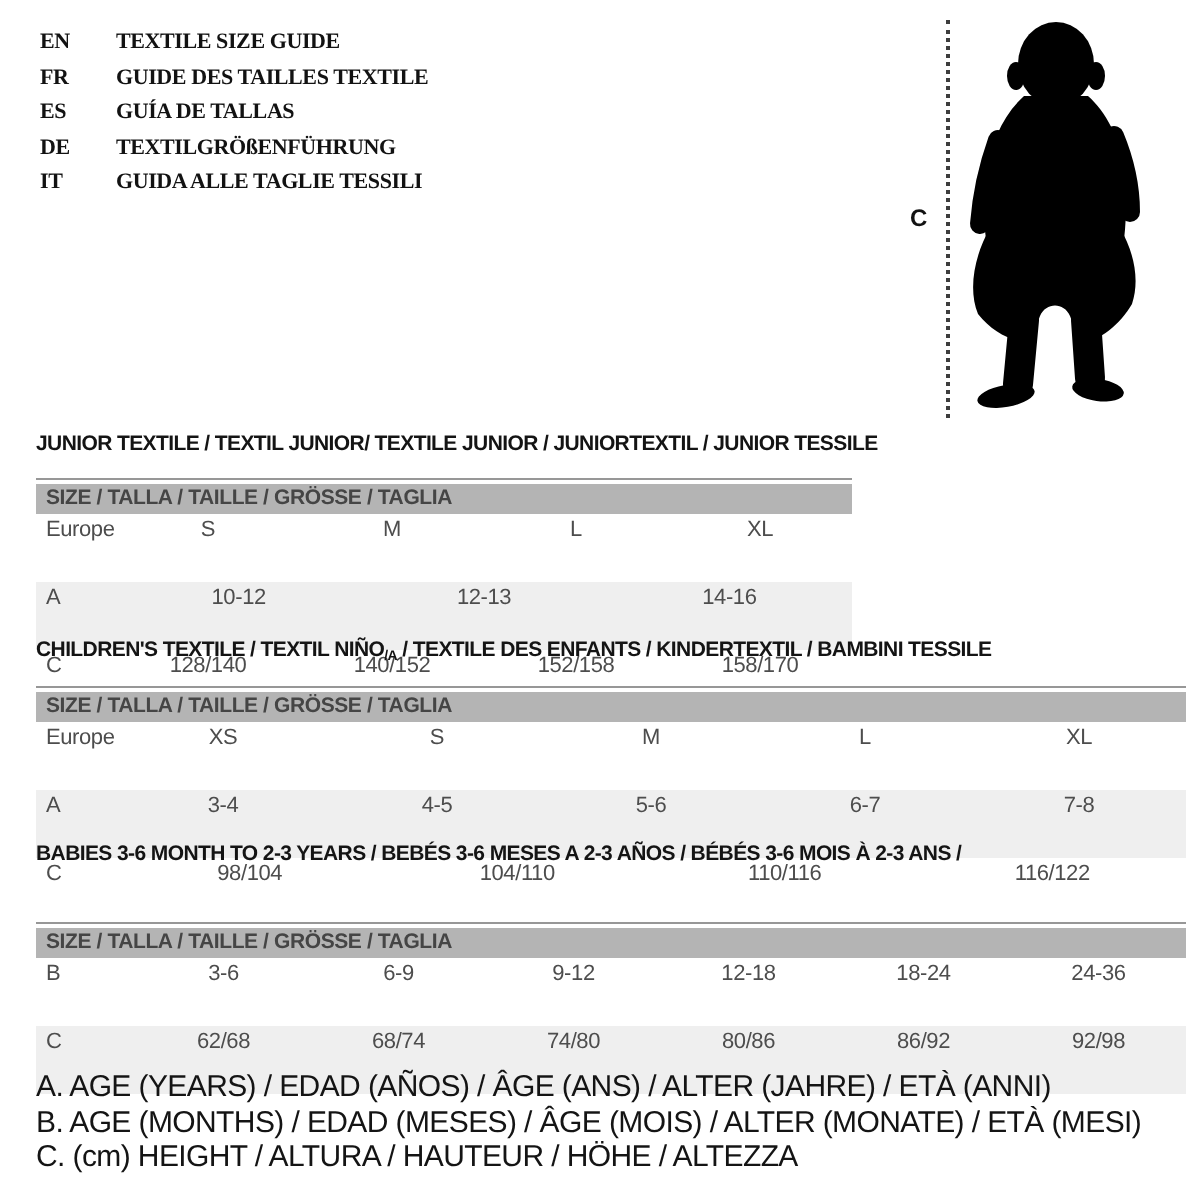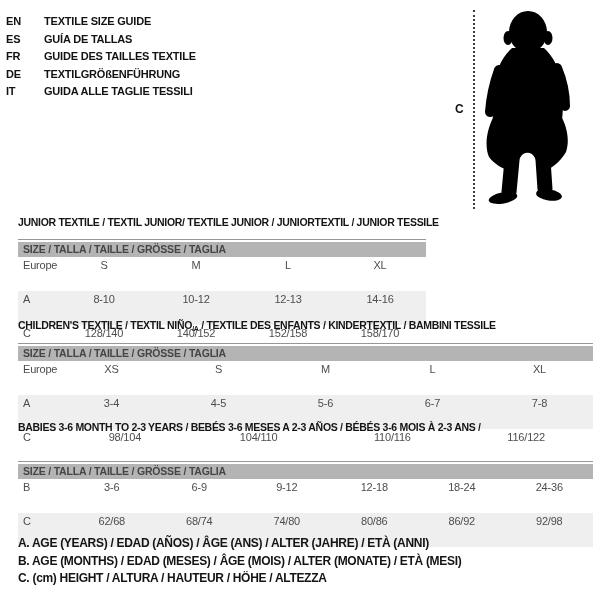--- a/index.html
+++ b/index.html
@@ -1,20 +1,20 @@
 <!DOCTYPE html>
 <html><head>
 <meta charset="utf-8">
 <style>
   * { margin:0; padding:0; box-sizing:border-box; }
   html,body { width:600px; height:600px; background:#ffffff; overflow:hidden; }
   body { font-family:"Liberation Sans", sans-serif; position:relative; }
 
   
-  .lang-block { position:absolute; left:6px; top:13px; }
+  .lang-block { position:absolute; left:20px; top:13px;font-family:Liberation Serif, serif; }
   .lang-row { display:flex; height:17.6px; line-height:17.6px; }
   .lang-code { width:38px; font-size:11px; font-weight:bold; color:#121212; letter-spacing:-0.2px; }
   .lang-label { font-size:11px; font-weight:bold; color:#121212; letter-spacing:-0.2px; white-space:nowrap; }
 
   
   .measure-line { position:absolute; left:473px; top:10px; height:199px; width:0;
                   border-left:2px dotted #3d3d3d; }
   .figure-label { position:absolute; left:455px; top:102px; font-size:12px; font-weight:bold; color:#121212; }
   .baby-svg { position:absolute; left:482px; top:10px; }
 
@@ -38,38 +38,38 @@
   .children-table { top:343px; width:575px; }
   .babies-table   { top:461px; width:575px; }
 
   .title-junior   { top:216px; }
   .title-children { top:319px; }
   .title-babies   { top:421px; }
   .title-babies .line { display:block; height:17px; }
 
   
   .footnotes { position:absolute; left:18px; top:535px; }
-  .footnote { height:17.5px; line-height:17.5px; font-size:12px; font-weight:bold;
+  .footnote { height:17.5px; line-height:17.5px; font-size:15px; font-weight:normal;
               color:#141414; letter-spacing:-0.3px; white-space:nowrap; }
 </style>
 </head>
 <body>
 
 <div class="lang-block">
   <div class="lang-row">
     <span class="lang-code">EN</span>
     <span class="lang-label">TEXTILE SIZE GUIDE</span>
   </div>
   <div class="lang-row">
+    <span class="lang-code">FR</span>
+    <span class="lang-label">GUIDE DES TAILLES TEXTILE</span>
+  </div>
+  <div class="lang-row">
     <span class="lang-code">ES</span>
     <span class="lang-label">GUÍA DE TALLAS</span>
-  </div>
-  <div class="lang-row">
-    <span class="lang-code">FR</span>
-    <span class="lang-label">GUIDE DES TAILLES TEXTILE</span>
   </div>
   <div class="lang-row">
     <span class="lang-code">DE</span>
     <span class="lang-label">TEXTILGRÖßENFÜHRUNG</span>
   </div>
   <div class="lang-row">
     <span class="lang-code">IT</span>
     <span class="lang-label">GUIDA ALLE TAGLIE TESSILI</span>
   </div>
 </div>
@@ -108,21 +108,20 @@
   <div class="bar">SIZE / TALLA / TAILLE / GRÖSSE / TAGLIA</div>
   <div class="trow">
     <div class="tlabel">Europe</div>
     <div class="tcell">S</div>
     <div class="tcell">M</div>
     <div class="tcell">L</div>
     <div class="tcell">XL</div>
   </div>
   <div class="trow shaded">
     <div class="tlabel">A</div>
-    <div class="tcell">8-10</div>
     <div class="tcell">10-12</div>
     <div class="tcell">12-13</div>
     <div class="tcell">14-16</div>
   </div>
   <div class="trow">
     <div class="tlabel">C</div>
     <div class="tcell">128/140</div>
     <div class="tcell">140/152</div>
     <div class="tcell">152/158</div>
     <div class="tcell">158/170</div>

